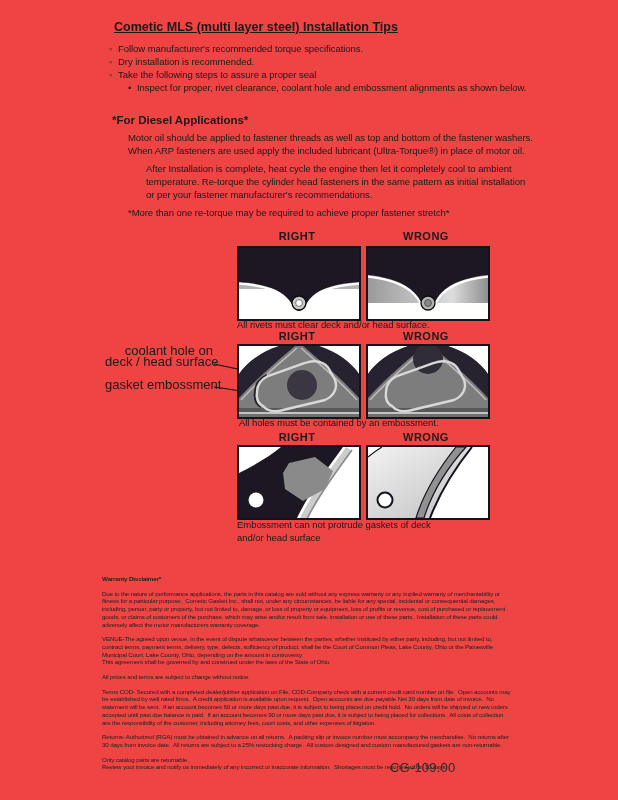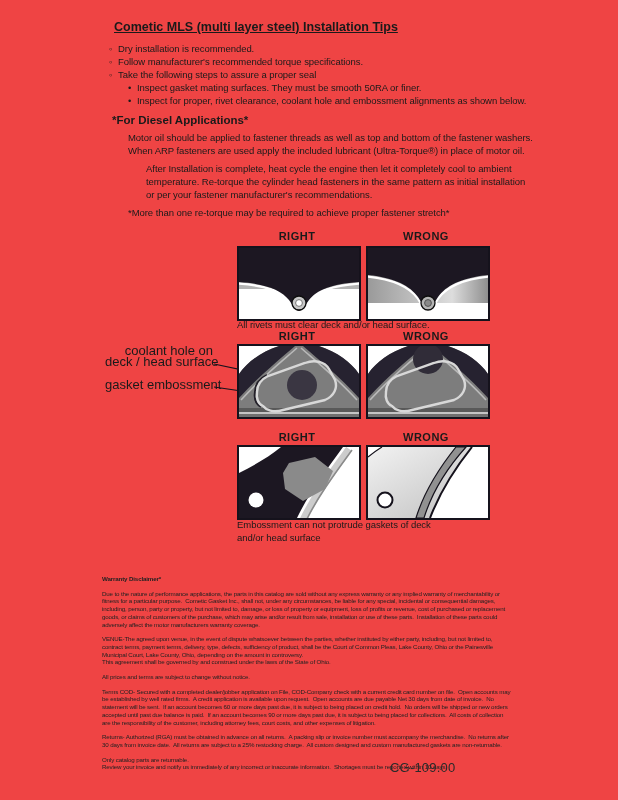--- a/index.html
+++ b/index.html
@@ -28,24 +28,23 @@
 </head>
 <body>
 
 <div class="page">
 
   <div class="abs title">
     <span class="u">Cometic MLS (multi layer steel) Installation Tips</span>
   </div>
 
   <div class="abs bullets">
+    <div class="brow"><span class="glyph">◦</span><span>Follow manufacturer's recommended torque specifications.</span></div>
     <div class="brow"><span class="glyph">◦</span><span>Dry installation is recommended.</span></div>
-    <div class="brow"><span class="glyph">◦</span><span>Follow manufacturer's recommended torque specifications.</span></div>
     <div class="brow"><span class="glyph">◦</span><span>Take the following steps to assure a proper seal</span></div>
-    <div class="brow sub"><span class="glyph">•</span><span>Inspect gasket mating surfaces.  They must be smooth 50RA or finer.</span></div>
     <div class="brow sub"><span class="glyph">•</span><span>Inspect for proper, rivet clearance, coolant hole and embossment alignments as shown below.</span></div>
   </div>
 
   <div class="abs dheading">*For Diesel Applications*</div>
   <div class="abs para pre" style="left:128px;top:131px;">Motor oil should be applied to fastener threads as well as top and bottom of the fastener washers.
 When ARP fasteners are used apply the included lubricant (Ultra-Torque®) in place of motor oil.</div>
   <div class="abs para pre" style="left:112px;top:162px;margin-left:34px;">After Installation is complete, heat cycle the engine then let it completely cool to ambient
 temperature. Re-torque the cylinder head fasteners in the same pattern as initial installation
 or per your fastener manufacturer's recommendations.</div>
   <div class="abs para" style="left:128px;top:206px;">*More than one re-torque may be required to achieve proper fastener stretch*</div>
@@ -126,20 +125,21 @@
       <path d="M56,0 C40,14 20,30 0,52" fill="none" stroke="#b9b9b9" stroke-width="1.6" transform="translate(2,2)"></path>
       <path d="M64,0 C80,14 100,30 120,52" fill="none" stroke="#b9b9b9" stroke-width="1.6" transform="translate(-2,2)"></path>
       <rect y="62" width="120" height="4" fill="#595959"></rect>
       <rect y="66" width="120" height="2" fill="#c4c4c4"></rect>
       <rect y="68" width="120" height="3" fill="#6f6f6f"></rect>
       <circle cx="60" cy="13" r="15" fill="#302c38"></circle>
       <path d="M24,60 C19,58 17,52 18,46 C18,40 21,34 29,30 L66,17 C76,13 86,16 90,23 L96,34 C99,42 95,50 86,54 L44,64 C34,67 27,64 24,60 Z" fill="none" stroke="#d8d8d8" stroke-width="2.4"></path>
     </svg>
   </div>
 
+  <div class="abs caption" style="left:239px;top:417px;">All holes must be contained by an embossment.</div>
 
   <div class="abs figlabel" style="left:235px;top:431px;">RIGHT</div>
   <div class="abs figlabel" style="left:364px;top:431px;">WRONG</div>
 
   <div class="abs figure" style="left:237px;top:445px;">
     <svg viewBox="0 0 120 71" width="120" height="71">
       <rect width="120" height="71" fill="#ffffff"></rect>
       <path d="M42,0 L104,0 C88,22 70,46 58,71 L0,71 L0,26 C14,19 30,10 42,0 Z" fill="#1c1722"></path>
       <path d="M104,0 C88,22 70,46 58,71" fill="none" stroke="#cccccc" stroke-width="7" transform="translate(6,2)"></path>
       <path d="M104,0 C88,22 70,46 58,71" fill="none" stroke="#8a8a8a" stroke-width="1.6" transform="translate(9,3)"></path>

